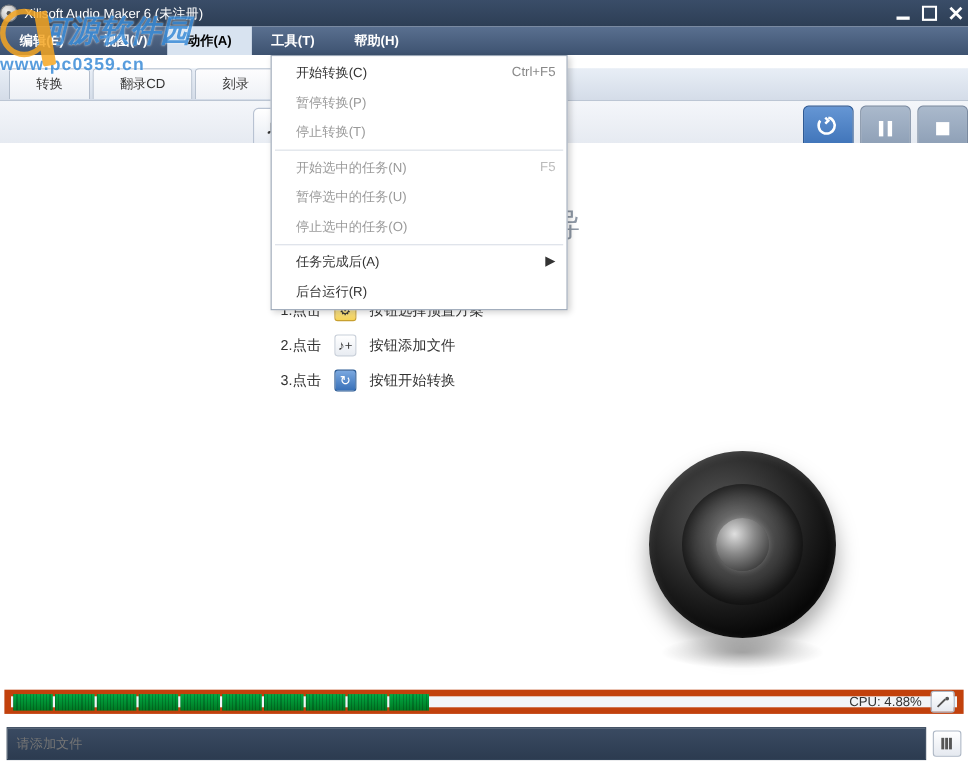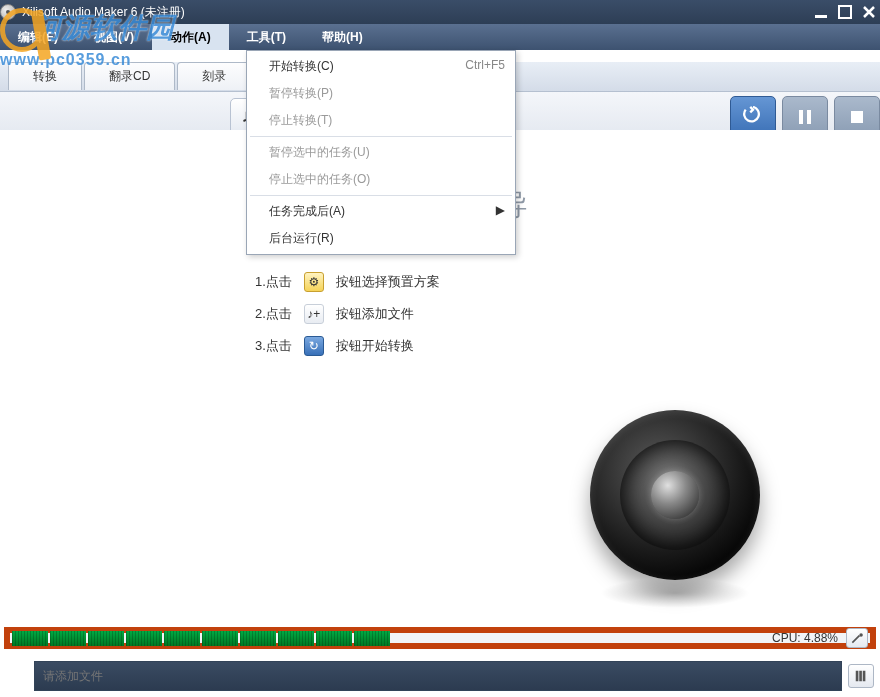--- a/index.html
+++ b/index.html
@@ -55,21 +55,21 @@
 .speaker .reflection { position:absolute; bottom:-18px; left:10px; width:150px; height:30px; border-radius:50%; background:radial-gradient(ellipse at center, rgba(0,0,0,0.25) 0%, transparent 70%); }
 
 .progress-strip { position:absolute; bottom:48px; left:4px; right:4px; height:22px; display:flex; align-items:center; gap:2px; background:#f2f4f7; border:6px solid #c2410c; padding:2px; }
 .prog-seg { flex:1; height:15px; background:linear-gradient(#0a4, #072); max-width:36px; position:relative; overflow:hidden; }
 .prog-seg::after { content:""; position:absolute; inset:0; background:repeating-linear-gradient(90deg, rgba(0,0,0,0.2) 0 1px, transparent 1px 3px); }
 .prog-fill { flex:1; }
 .cpu-text { font-size:12px; color:#333; padding:0 6px; white-space:nowrap; }
 .wrench-btn { width:22px; height:20px; border:1px solid #adb7c5; border-radius:3px; background:linear-gradient(#fff,#e5e9f0); display:flex; align-items:center; justify-content:center; font-size:13px; }
 
 .bottom-bar { position:absolute; bottom:8px; left:6px; right:6px; height:26px; display:flex; align-items:center; gap:6px; }
-.bottom-input { flex:1; height:24px; border:1px solid #324358; background:linear-gradient(#3a4b62,#2c3b50); color:#97a6b8; font-size:12px; padding:14px 8px; outline:none;margin-left:28px; }
+.bottom-input { flex:1; height:24px; border:1px solid #324358; background:linear-gradient(#3a4b62,#2c3b50); color:#97a6b8; font-size:12px; padding:14px 8px; outline:none; }
 .bottom-btn { width:26px; height:24px; border:1px solid #adb7c5; border-radius:3px; background:linear-gradient(#fff,#e5e9f0); display:flex; align-items:center; justify-content:center; }
 
 .blank-gap { position:absolute; bottom:38px; left:0; right:0; height:6px; background:#fff; }
 </style>
 </head>
 <body>
 
 <div class="watermark">
   <span class="logo-circle"></span><span>河源软件园</span>
   <div class="line2">www.pc0359.cn</div>
@@ -141,20 +141,24 @@
   <div class="dd-item disabled">
       <span>暂停转换(P)</span>
       <span class="shortcut"></span>
     </div>
   <div class="dd-item disabled">
       <span>停止转换(T)</span>
       <span class="shortcut"></span>
     </div>
   <div class="dd-sep"></div>
   <div class="dd-item disabled">
+      <span>开始选中的任务(N)</span>
+      <span class="shortcut">F5</span>
+    </div>
+  <div class="dd-item disabled">
       <span>暂停选中的任务(U)</span>
       <span class="shortcut"></span>
     </div>
   <div class="dd-item disabled">
       <span>停止选中的任务(O)</span>
       <span class="shortcut"></span>
     </div>
   <div class="dd-sep"></div>
   <div class="dd-item">
       <span>任务完成后(A)</span>

